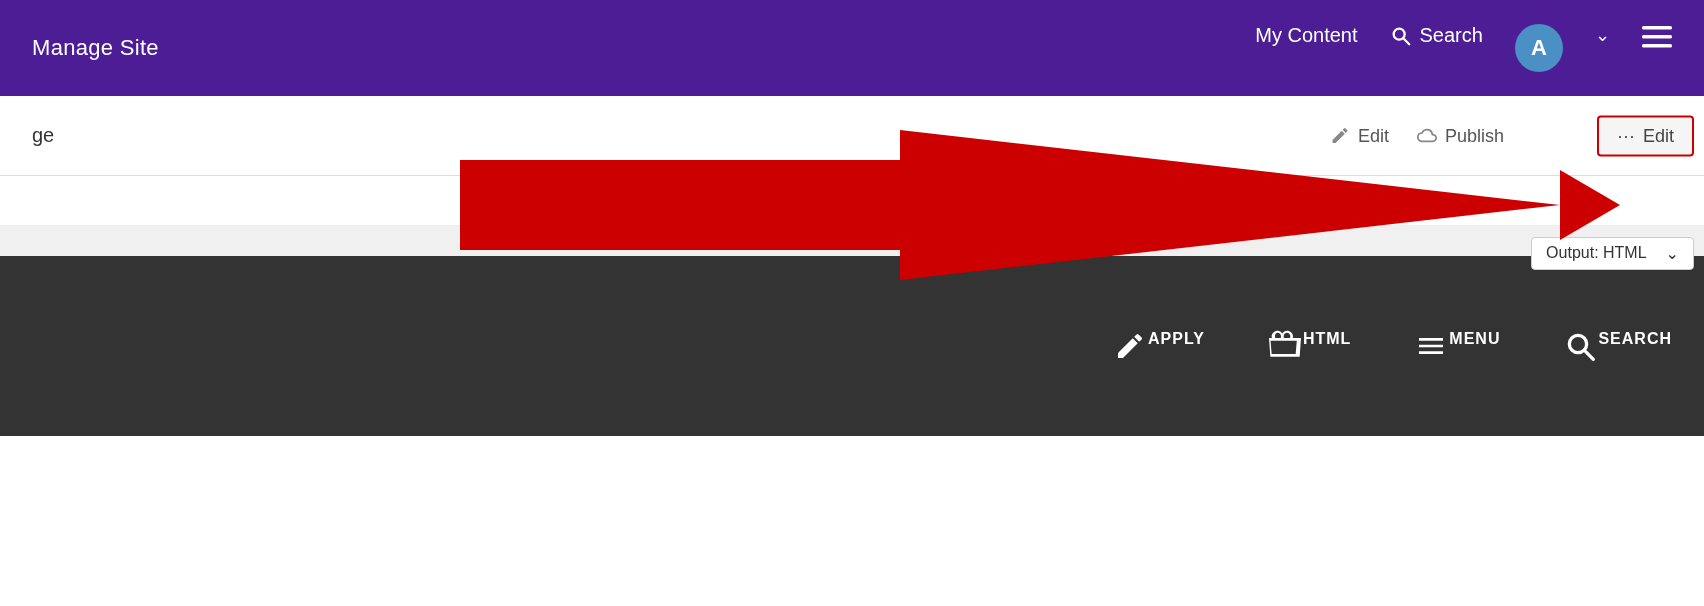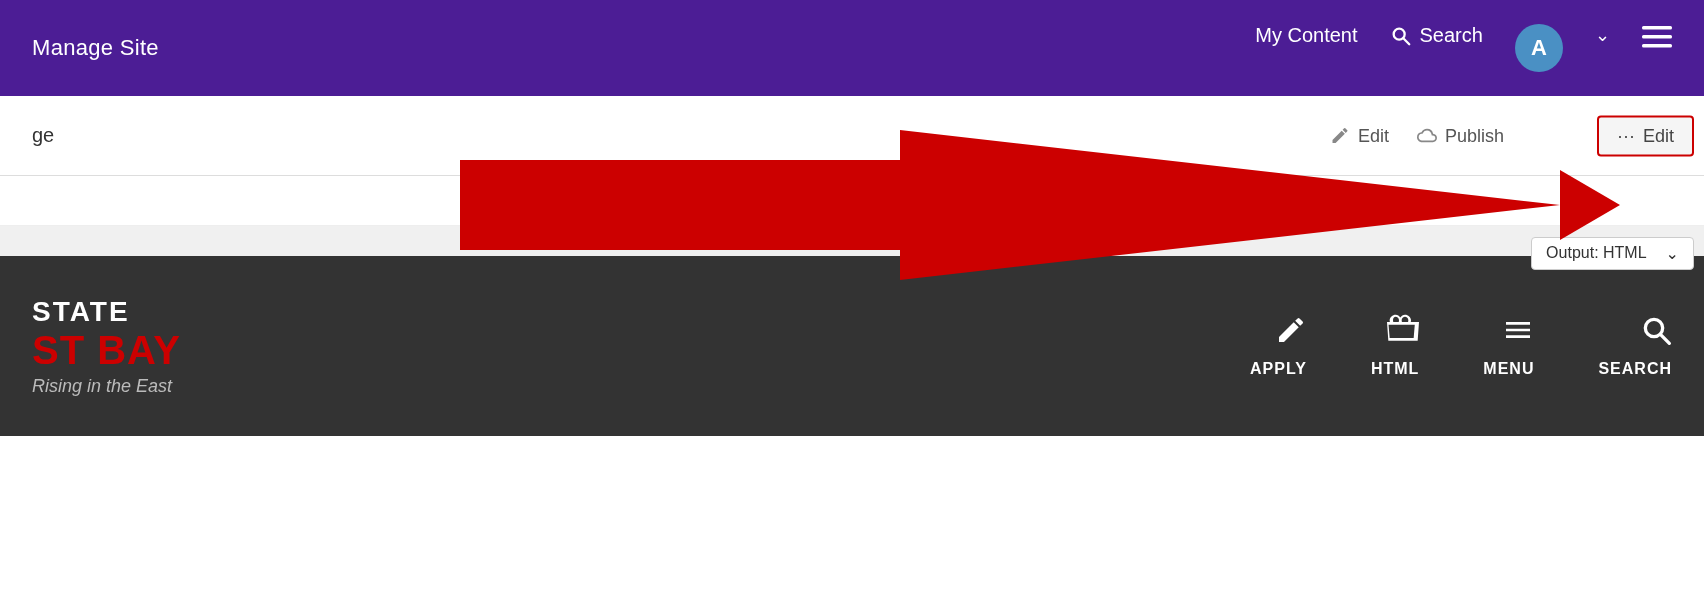--- a/index.html
+++ b/index.html
@@ -196,23 +196,23 @@
       margin-top: 4px;
     }
     .uni-nav-actions {
       display: flex;
       align-items: center;
       gap: 64px;
       margin-left: auto;
     }
     .nav-action-item {
       display: flex;
-      flex-direction: column;
-      align-items: flex-end;
-      gap: 14px;
+      flex-direction: row;
+      align-items: flex-start;
+      gap: 2px;
       color: #ffffff;
       cursor: pointer;
     }
     .nav-action-item svg {
       width: 32px;
       height: 32px;
       fill: #ffffff;
     }
     .nav-action-label {
       font-size: 16px;
@@ -287,27 +287,20 @@
 <div style="position:relative; width:100%; height:50px; background:#fff; border-bottom:1px solid #eee;">
   <div class="output-dropdown">
     <span>Output: HTML</span>
     <span>⌄</span>
   </div>
 </div>
 
 <div class="gray-spacer"></div>
 
 <div class="uni-footer">
-  <div class="uni-logo-area">
-    <div class="uni-logo-state">STATE</div>
-    <div class="uni-logo-name">
-      <span class="red-text">ST BAY</span>
-    </div>
-    <div class="uni-tagline">Rising in the East</div>
-  </div>
 
   <div class="uni-nav-actions">
     <div class="nav-action-item">
       <svg viewBox="0 0 24 24">
         <path d="M3 17.25V21h3.75L17.81 9.94l-3.75-3.75L3 17.25zm17.71-10.21a1 1 0 000-1.41l-2.34-2.34a1 1 0 00-1.41 0l-1.83 1.83 3.75 3.75 1.83-1.83z"></path>
       </svg>
       <span class="nav-action-label">APPLY</span>
     </div>
     <div class="nav-action-item">
       <svg viewBox="0 0 24 24">

